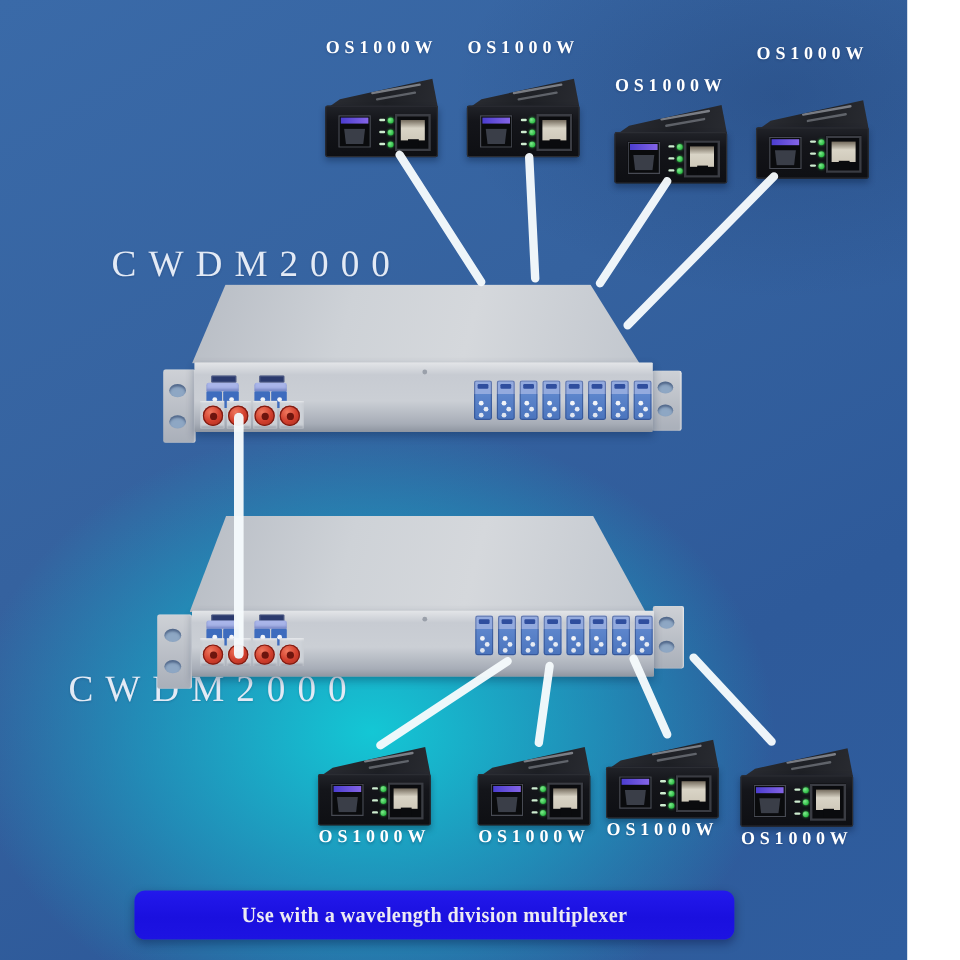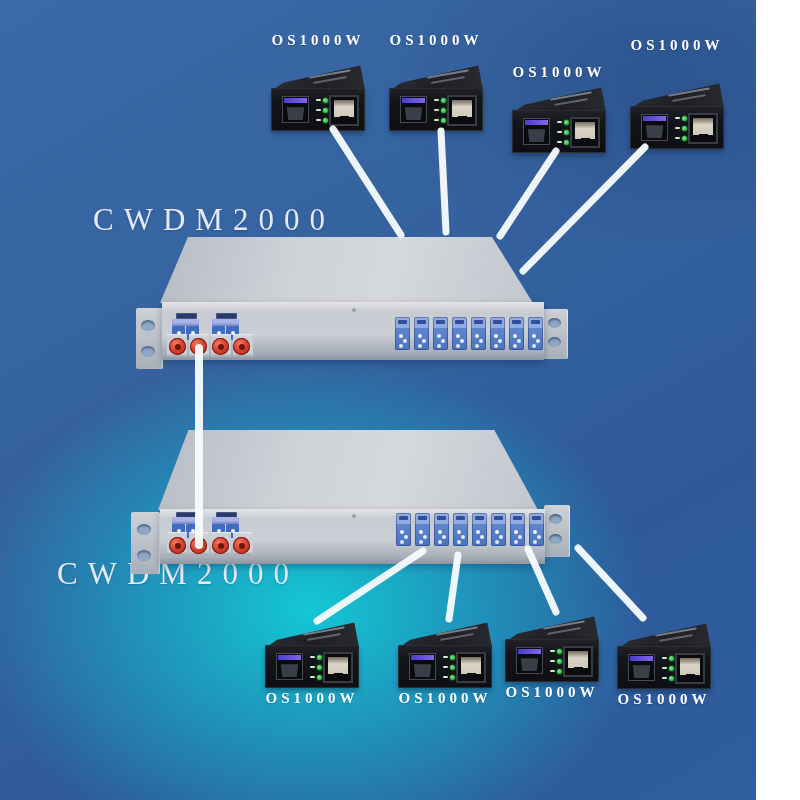--- a/index.html
+++ b/index.html
@@ -453,14 +453,17 @@
       <line x1="556" y1="151" x2="500" y2="236"></line>
       <line x1="645" y1="147" x2="523" y2="271"></line>
       <line x1="199" y1="348" x2="199" y2="545" stroke-width="8"></line>
       <line x1="423" y1="551" x2="317" y2="621"></line>
       <line x1="458" y1="555" x2="449" y2="619"></line>
       <line x1="528" y1="549" x2="556" y2="612"></line>
       <line x1="578" y1="548" x2="643" y2="618"></line>
     </g>
   </svg>
 
+  <div class="caption">
+    <span>Use with a wavelength division multiplexer</span>
+  </div>
 
 </div>
 
 </body></html>

